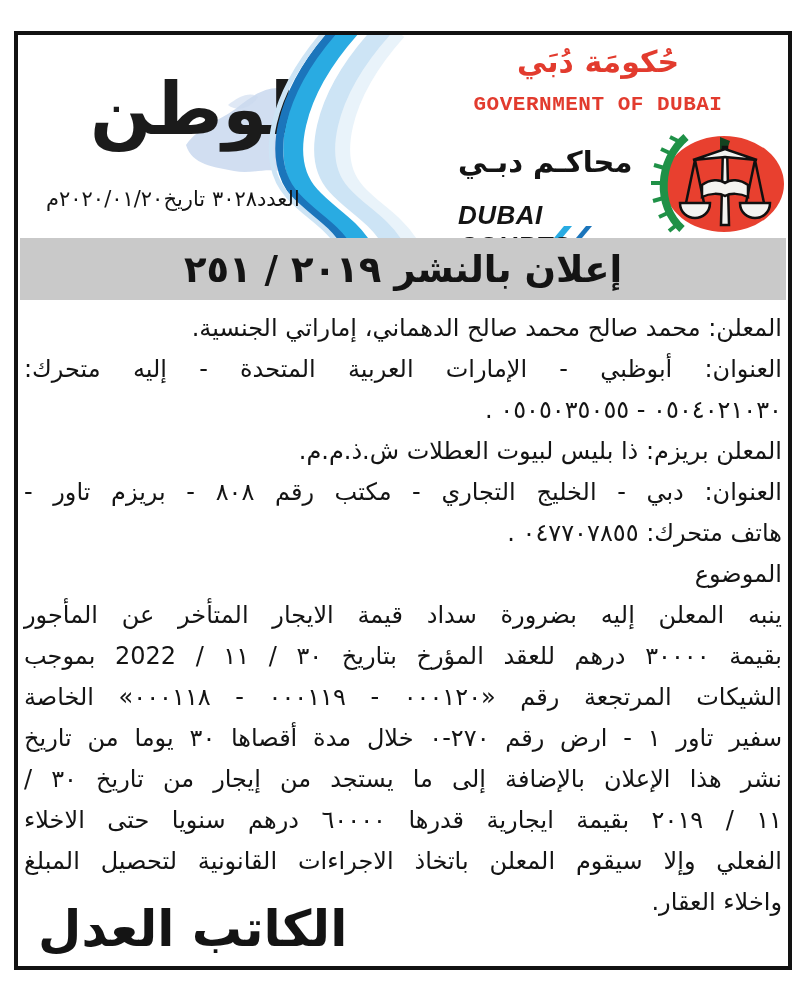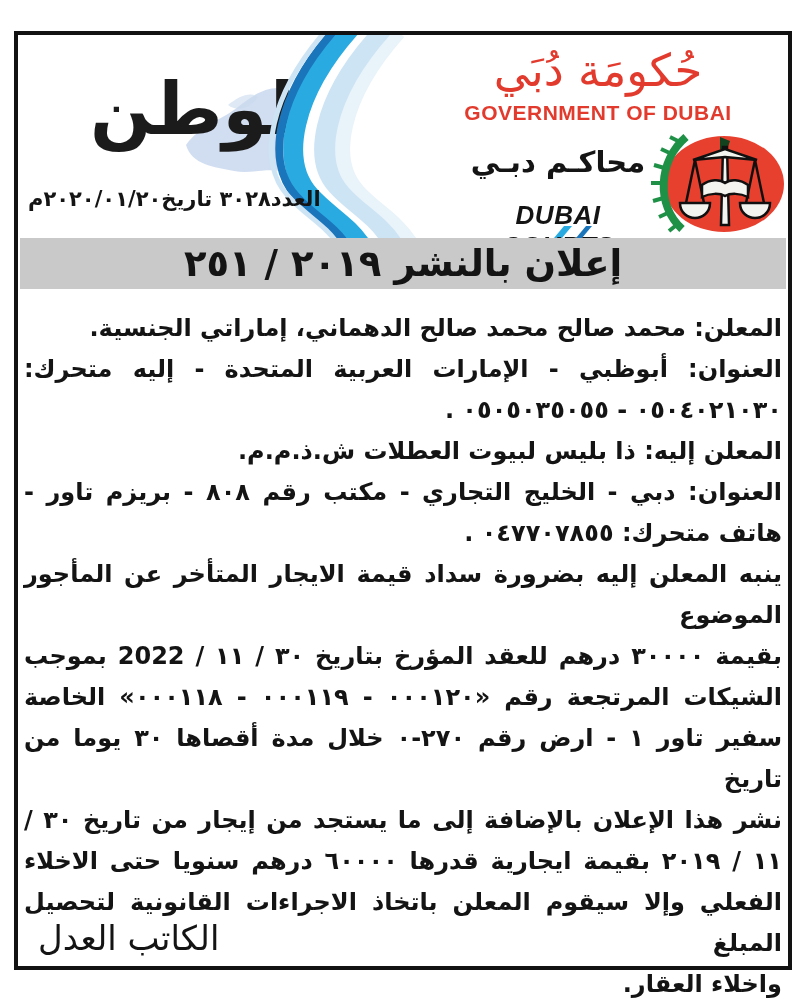--- a/index.html
+++ b/index.html
@@ -5,45 +5,45 @@
   html,body{margin:0;padding:0;background:#ffffff;}
   body{width:805px;height:1008px;position:relative;overflow:hidden;
        font-family:"DejaVu Sans",sans-serif;color:var(--ink,#141414);}
   .frame{position:absolute;left:14px;top:31px;width:770px;height:931px;
          border:4px solid #121212;background:#fff;}
   
   .header{position:relative;width:100%;height:203px;overflow:hidden;}
   .map-wrap{position:absolute;left:150px;top:32px;width:185px;height:130px;}
   .paper-logo{position:absolute;left:72px;top:38px;font-size:72px;font-weight:900;
               letter-spacing:-2px;line-height:1;color:#1b1b1b;}
-  .issue-line{position:absolute;left:10px;top:152px;font-size:21px;font-weight:bold;
+  .issue-line{position:absolute;left:28px;top:152px;font-size:21px;font-weight:normal;
               white-space:nowrap;direction:rtl;}
   .wave-wrap{position:absolute;left:240px;top:0;width:170px;height:203px;}
   .wave-tick{position:absolute;left:534px;top:190px;width:46px;height:14px;}
   .govt{position:absolute;left:430px;top:8px;width:300px;text-align:center;}
-  .govt-callig{font-size:45px;font-weight:normal;line-height:1.25;color:var(--accent_red,#e23b2e);
+  .govt-callig{font-size:30px;font-weight:bold;line-height:1.25;color:var(--accent_red,#e23b2e);
                direction:rtl;}
   .govt-cap{font-size:21px;font-weight:bold;letter-spacing:.5px;color:var(--accent_red,#e23b2e);
-            font-family:Liberation Sans, sans-serif;margin-top:2px;}
-  .courts{position:absolute;left:440px;top:112px;width:200px;text-align:center;}
+            font-family:Liberation Mono, monospace;margin-top:12px;}
+  .courts{position:absolute;left:440px;top:112px;width:200px;text-align:left;}
   .courts-ar{font-size:29px;font-weight:900;direction:rtl;line-height:1.1;}
   .courts-en{font-size:26px;font-weight:900;letter-spacing:.5px;
              font-family:"Liberation Sans","DejaVu Sans",sans-serif;margin-top:21px;font-style:italic;}
   .emblem-wrap{position:absolute;left:628px;top:98px;width:140px;height:102px;}
   
-  .title-bar{position:absolute;left:2px;top:203px;width:766px;height:51px;
+  .title-bar{position:absolute;left:2px;top:203px;width:766px;height:62px;
              background:var(--bar_gray,#c9c9c9);display:flex;align-items:center;justify-content:center;}
   .title-bar span{font-size:37px;font-weight:900;direction:rtl;unicode-bidi:plaintext;}
   
   .body-text{position:absolute;left:6px;top:261px;width:758px;direction:rtl;
              padding-top:12px;}
-  .bline{font-size:24px;font-weight:bold;line-height:41px;white-space:normal;}
+  .bline{font-size:24px;font-weight:normal;line-height:41px;white-space:normal;}
   .bline.j{text-align:justify;text-align-last:justify;}
   .bline.r{text-align:right;}
-  .signature{position:absolute;left:20px;bottom:8px;font-size:34px;font-weight:400;
+  .signature{position:absolute;left:20px;bottom:8px;font-size:50px;font-weight:700;
              direction:rtl;}
 </style>
 </head>
 <body>
 
 <div class="frame">
 
   <div class="header">
 
     <div class="map-wrap">
@@ -122,25 +122,25 @@
   </div>
 
   <div class="title-bar">
     <span>إعلان بالنشر ٢٠١٩ / ٢٥١</span>
   </div>
 
   <div class="body-text" id="body-lines">
       <div class="bline r">المعلن: محمد صالح محمد صالح الدهماني، إماراتي الجنسية.</div>
       <div class="bline j">العنوان: أبوظبي - الإمارات العربية المتحدة - إليه متحرك:</div>
       <div class="bline r">٠٥٠٤٠٢١٠٣٠ - ٠٥٠٥٠٣٥٠٥٥ .</div>
-      <div class="bline r">المعلن إليه: ذا بليس لبيوت العطلات ش.ذ.م.م.</div>
+      <div class="bline r">المعلن بريزم: ذا بليس لبيوت العطلات ش.ذ.م.م.</div>
       <div class="bline j">العنوان: دبي - الخليج التجاري - مكتب رقم ٨٠٨ - بريزم تاور -</div>
       <div class="bline r">هاتف متحرك: ٠٤٧٧٠٧٨٥٥ .</div>
+      <div class="bline r">الموضوع</div>
       <div class="bline j">ينبه المعلن إليه بضرورة سداد قيمة الايجار المتأخر عن المأجور</div>
-      <div class="bline r">الموضوع</div>
       <div class="bline j">بقيمة ٣٠٠٠٠ درهم للعقد المؤرخ بتاريخ ٣٠ / ١١ / 2022 بموجب</div>
       <div class="bline j">الشيكات المرتجعة رقم «٠٠٠١٢٠ - ٠٠٠١١٩ - ٠٠٠١١٨» الخاصة</div>
       <div class="bline j">سفير تاور ١ - ارض رقم ٢٧٠-٠ خلال مدة أقصاها ٣٠ يوما من تاريخ</div>
       <div class="bline j">نشر هذا الإعلان بالإضافة إلى ما يستجد من إيجار من تاريخ ٣٠ /</div>
       <div class="bline j">١١ / ٢٠١٩ بقيمة ايجارية قدرها ٦٠٠٠٠ درهم سنويا حتى الاخلاء</div>
       <div class="bline j">الفعلي وإلا سيقوم المعلن باتخاذ الاجراءات القانونية لتحصيل المبلغ</div>
       <div class="bline r">واخلاء العقار.</div>
     </div>
 
   <div class="signature">الكاتب العدل</div>

